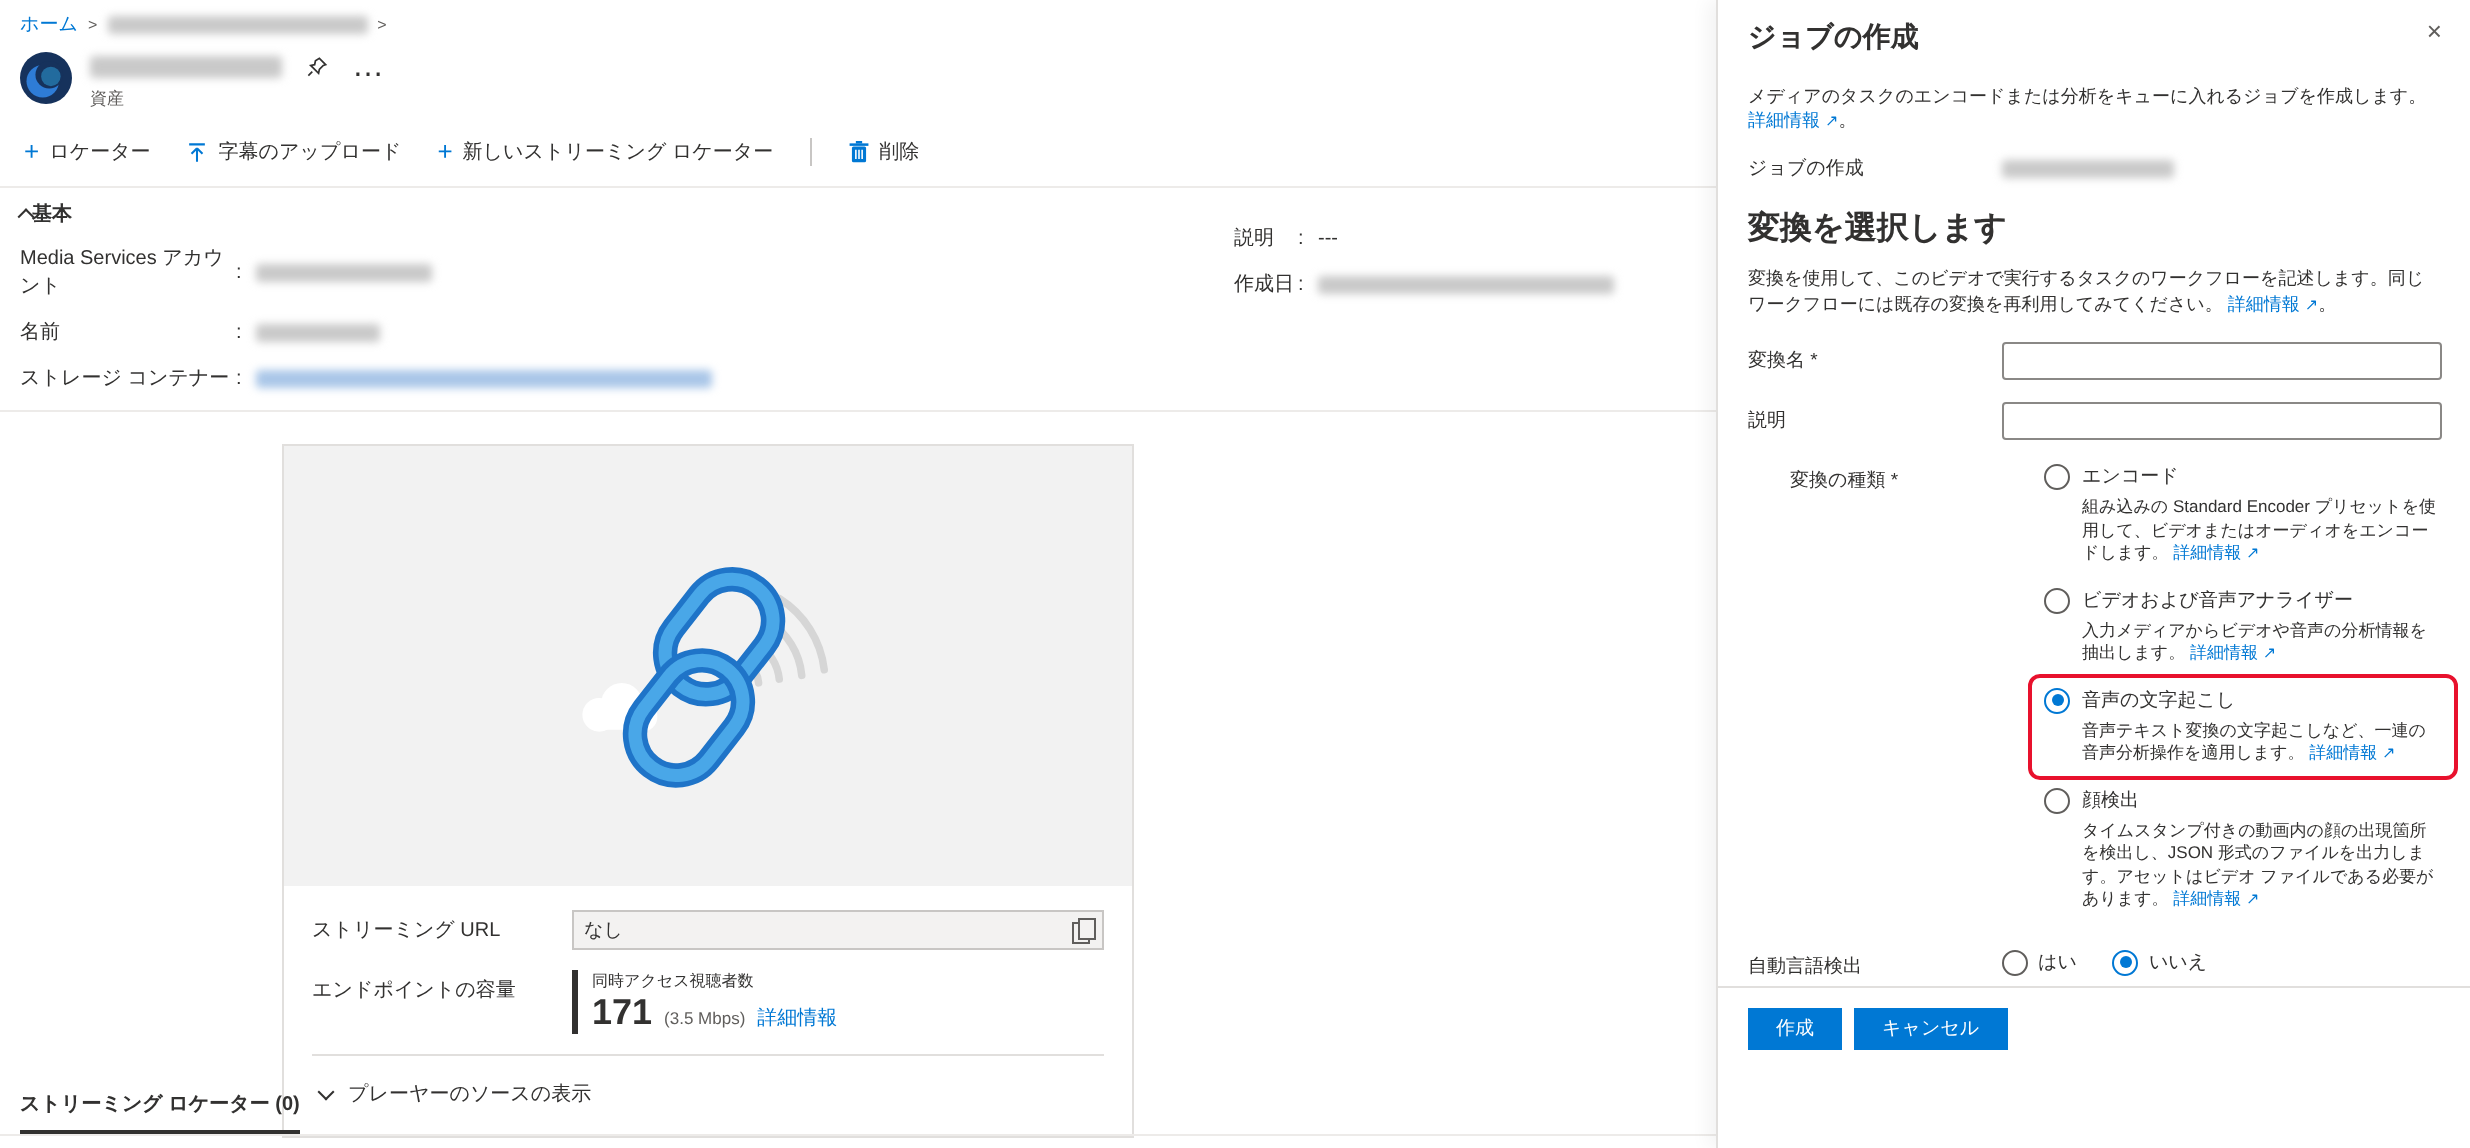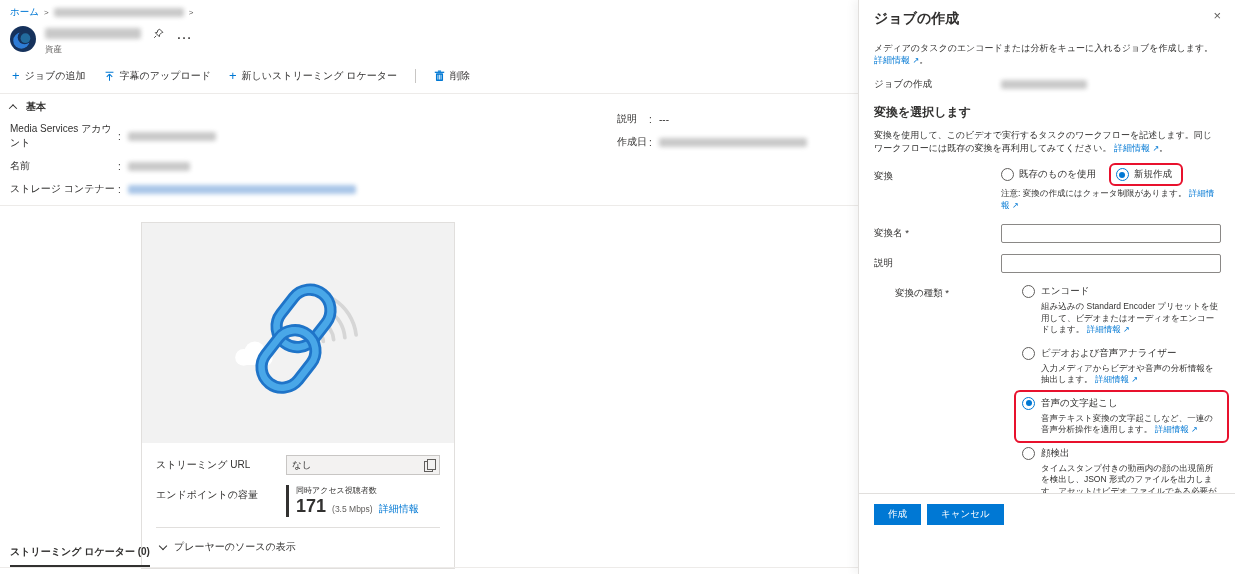--- a/index.html
+++ b/index.html
@@ -23,33 +23,33 @@
   .subtitle { font-size:8.5px; color:#605e5c; margin-top:3px; }
 
   .toolbar { display:flex; align-items:center; gap:18px; padding:10px 0 0 12px; height:30px; font-size:10px; }
   .tb-item { display:flex; align-items:center; gap:5px; cursor:pointer; color:#323130; }
   .tb-plus { color:#0078d4; font-size:13px; font-weight:400; line-height:10px; }
   .tb-sep { width:1px; height:14px; background:#c8c6c4; }
   .hr { height:1px; background:#edebe9; }
   .hr-top { margin-top:7px; }
 
   .basics { position:relative; padding:6px 0 0 10px; }
-  .sec-head { display:flex; align-items:center; gap:10px; font-size:10px; font-weight:bold; cursor:pointer; }
+  .sec-head { display:flex; align-items:center; gap:0; font-size:10px; font-weight:bold; cursor:pointer; }
   .chev { width:6px; height:6px; border-right:1.3px solid #323130; border-bottom:1.3px solid #323130; display:inline-block; }
   .chev.up { transform:rotate(-135deg) translate(-1px,-1px); }
   .chev.down { transform:rotate(45deg); margin-top:-3px; }
   .fields { margin-top:8px; font-size:10px; }
   .frow { display:flex; margin-bottom:9px; align-items:center; }
   .flabel { width:108px; color:#323130; }
   .fcolon { width:10px; color:#323130; }
   .basics-right { position:absolute; left:617px; top:18px; font-size:10px; }
   .basics-right .flabel { width:32px; }
   .basics-right .frow { margin-bottom:9px; }
 
-  .asset-card { margin:16px 0 0 141px; width:314px; border:1px solid #e1dfdd; background:#fff; }
+  .asset-card { margin:16px 0 0 141px; width:426px; border:1px solid #e1dfdd; background:#fff; }
   .card-img { height:220px; background:#f2f2f2; display:flex; align-items:center; justify-content:center; }
   .card-fields { padding:12px 14px 4px 14px; }
   .crow { display:flex; margin-bottom:10px; }
   .clabel { width:130px; font-size:10px; padding-top:3px; }
   .url-box { flex:1; height:20px; background:#f3f2f1; border:1px solid #c8c6c4; display:flex; align-items:center; padding:0 5px; font-size:9.5px; color:#323130; }
   .url-text { flex:1; }
   .copy-icon { position:relative; width:10px; height:12px; cursor:pointer; }
   .copy-icon::before { content:""; position:absolute; left:0; top:2px; width:7px; height:9px; border:1px solid #605e5c; background:#f3f2f1; }
   .copy-icon::after { content:""; position:absolute; left:3px; top:0; width:7px; height:9px; border:1px solid #605e5c; background:#f3f2f1; }
   .cap-block { display:flex; gap:7px; }
@@ -70,21 +70,21 @@
     border-left:1px solid #e1dfdd; box-shadow:-4px 0 9px rgba(0,0,0,.05); }
   .panel-inner { position:relative; height:534px; overflow:hidden; padding:10px 14px 0 15px; }
   .panel-title { font-size:14px; font-weight:bold; }
   .close-btn { position:absolute; top:8px; right:14px; font-size:13px; color:#605e5c; cursor:pointer; }
   .p-intro { margin-top:14px; font-size:9px; line-height:12px; }
   .ext { font-size:8px; color:#0078d4; }
   .p-row { display:flex; margin-top:11px; align-items:center; }
   .p-label { width:127px; flex:0 0 127px; font-size:9.5px; }
   .p-label.top { align-self:flex-start; padding-top:2px; }
   .p-ctrl { flex:1; }
-  .p-heading { margin-top:13px; font-size:12px; font-weight:bold; }
+  .p-heading { margin-top:13px; font-size:16px; font-weight:bold; }
   .p-para { margin-top:8px; font-size:9px; line-height:12.5px; }
   .radio-line { display:flex; align-items:center; gap:18px; }
   .radio-item { display:flex; align-items:center; gap:5px; cursor:pointer; }
   .radio { width:13px; height:13px; border:1px solid #605e5c; border-radius:50%; flex:0 0 13px; background:#fff; position:relative; }
   .radio.sel { border-color:#0078d4; }
   .radio.sel::after { content:""; position:absolute; inset:2.5px; border-radius:50%; background:#0078d4; }
   .radio-label { font-size:9.5px; }
   .hl { border:2px solid #e8112d; border-radius:6px; }
   .hl-inline { display:inline-flex; padding:3px 9px 3px 5px; margin:-5px 0 -5px -5px; }
   .note { margin-top:7px; font-size:8.5px; }
@@ -126,21 +126,21 @@
           </svg>
           <span class="more-icon">…</span>
         </div>
         <div class="subtitle">資産</div>
       </div>
     </div>
 
     <div class="toolbar">
       <div class="tb-item">
         <span class="tb-plus">+</span>
-        <span>ジョブの追加</span>
+        <span>ロケーター</span>
       </div>
       <div class="tb-item">
         <svg width="11" height="11" viewBox="0 0 14 14">
           <path d="M2 1.5 H12 M7 4 V12.5 M7 4 L3.5 7.5 M7 4 L10.5 7.5" fill="none" stroke="#0078d4" stroke-width="1.3"></path>
         </svg>
         <span>字幕のアップロード</span>
       </div>
       <div class="tb-item">
         <span class="tb-plus">+</span>
         <span>新しいストリーミング ロケーター</span>
@@ -274,40 +274,20 @@
       </div>
 
       <div class="p-heading">変換を選択します</div>
 
       <div class="p-para">
         <span>変換を使用して、このビデオで実行するタスクのワークフローを記述します。同じワークフローには既存の変換を再利用してみてください。</span>
         <a class="link">詳細情報</a>
         <span class="ext">↗</span><span>。</span>
       </div>
 
-      <div class="p-row" style="margin-top:13px;">
-        <span class="p-label top">変換</span>
-        <div class="p-ctrl">
-          <div class="radio-line">
-            <span class="radio-item">
-              <span class="radio"></span>
-              <span class="radio-label">既存のものを使用</span>
-            </span>
-            <span class="radio-item hl hl-inline">
-              <span class="radio sel"></span>
-              <span class="radio-label">新規作成</span>
-            </span>
-          </div>
-          <div class="note">
-            <span>注意: 変換の作成にはクォータ制限があります。</span>
-            <a class="link">詳細情報</a>
-            <span class="ext">↗</span>
-          </div>
-        </div>
-      </div>
 
       <div class="p-row" style="margin-top:12px;">
         <span class="p-label">変換名 *</span>
         <input class="txt-input" type="text" style="">
       </div>
 
       <div class="p-row">
         <span class="p-label">説明</span>
         <input class="txt-input" type="text" style="">
       </div>

